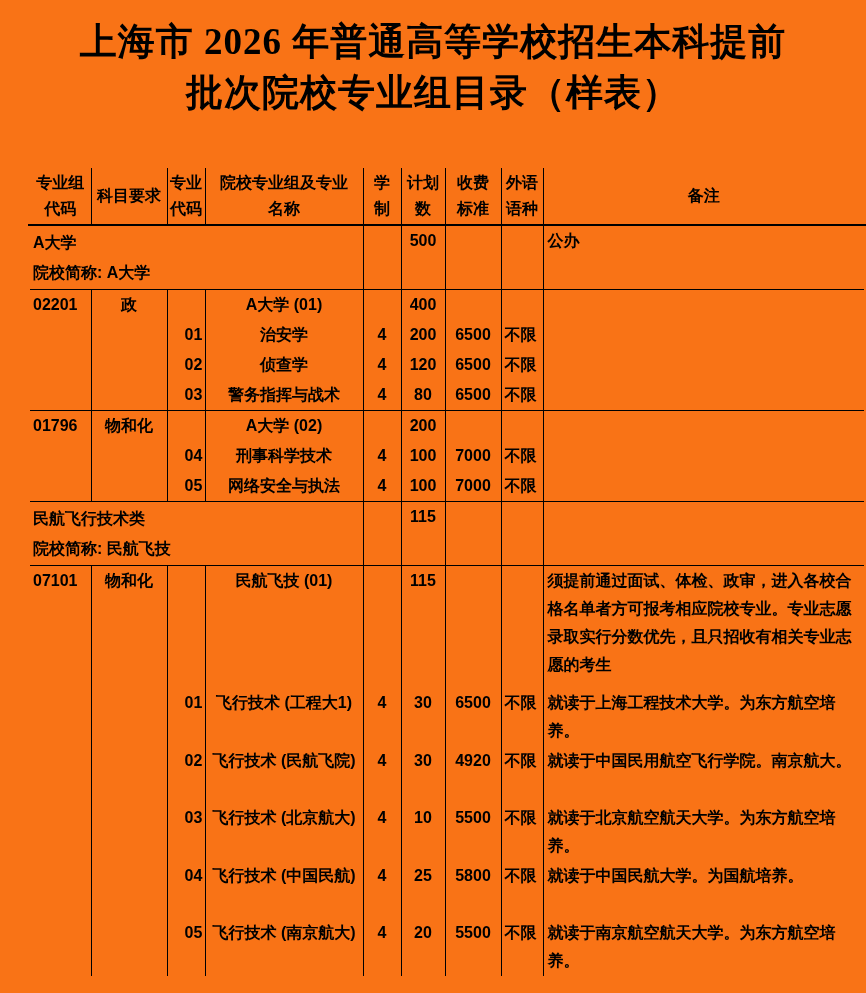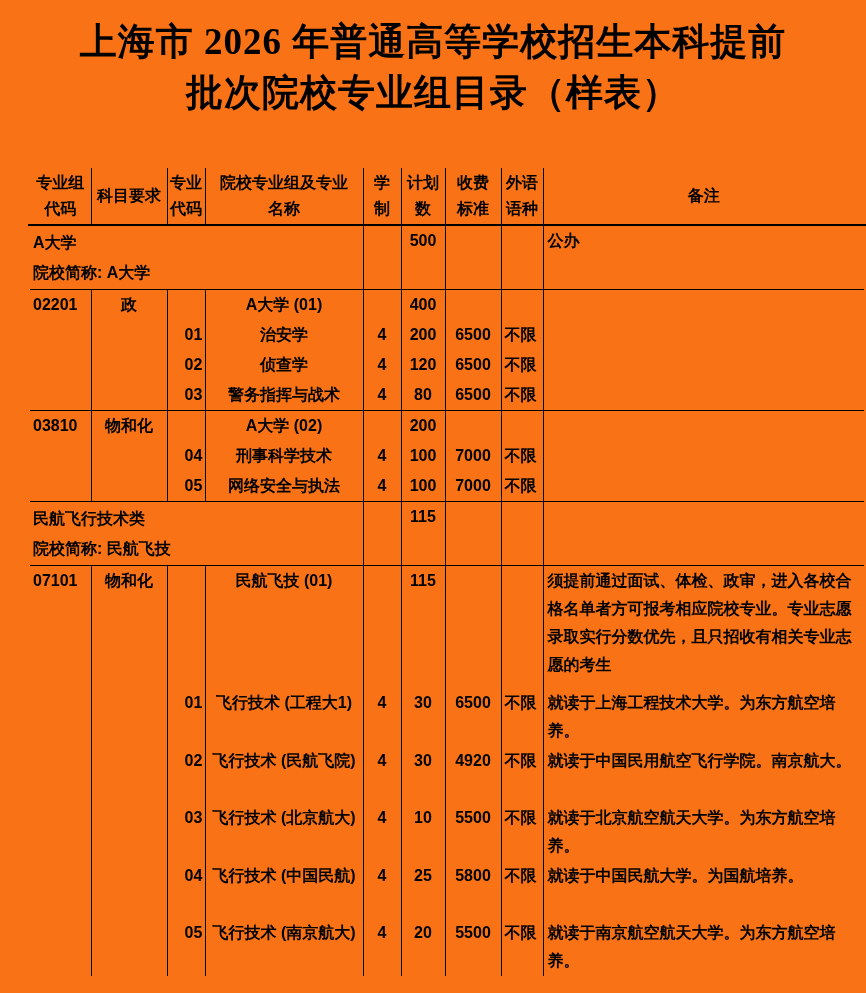--- a/index.html
+++ b/index.html
@@ -151,21 +151,21 @@
     <tr class="row-line">
       <td class="c-mcode">03</td>
       <td class="c-name">警务指挥与战术</td>
       <td class="c-years">4</td>
       <td class="c-plan">80</td>
       <td class="c-fee">6500</td>
       <td class="c-lang">不限</td>
     </tr>
 
     <tr class="row-line gs">
-      <td class="c-code" rowspan="3">03810</td>
+      <td class="c-code" rowspan="3">01796</td>
       <td class="c-subj" rowspan="3">物和化</td>
       <td class="c-mcode"></td>
       <td class="c-name">A大学 (02)</td>
       <td class="c-years"></td>
       <td class="c-plan">200</td>
       <td class="c-fee"></td>
       <td class="c-lang"></td>
       <td class="c-remark" rowspan="3"></td>
     </tr>
     <tr class="row-line">

